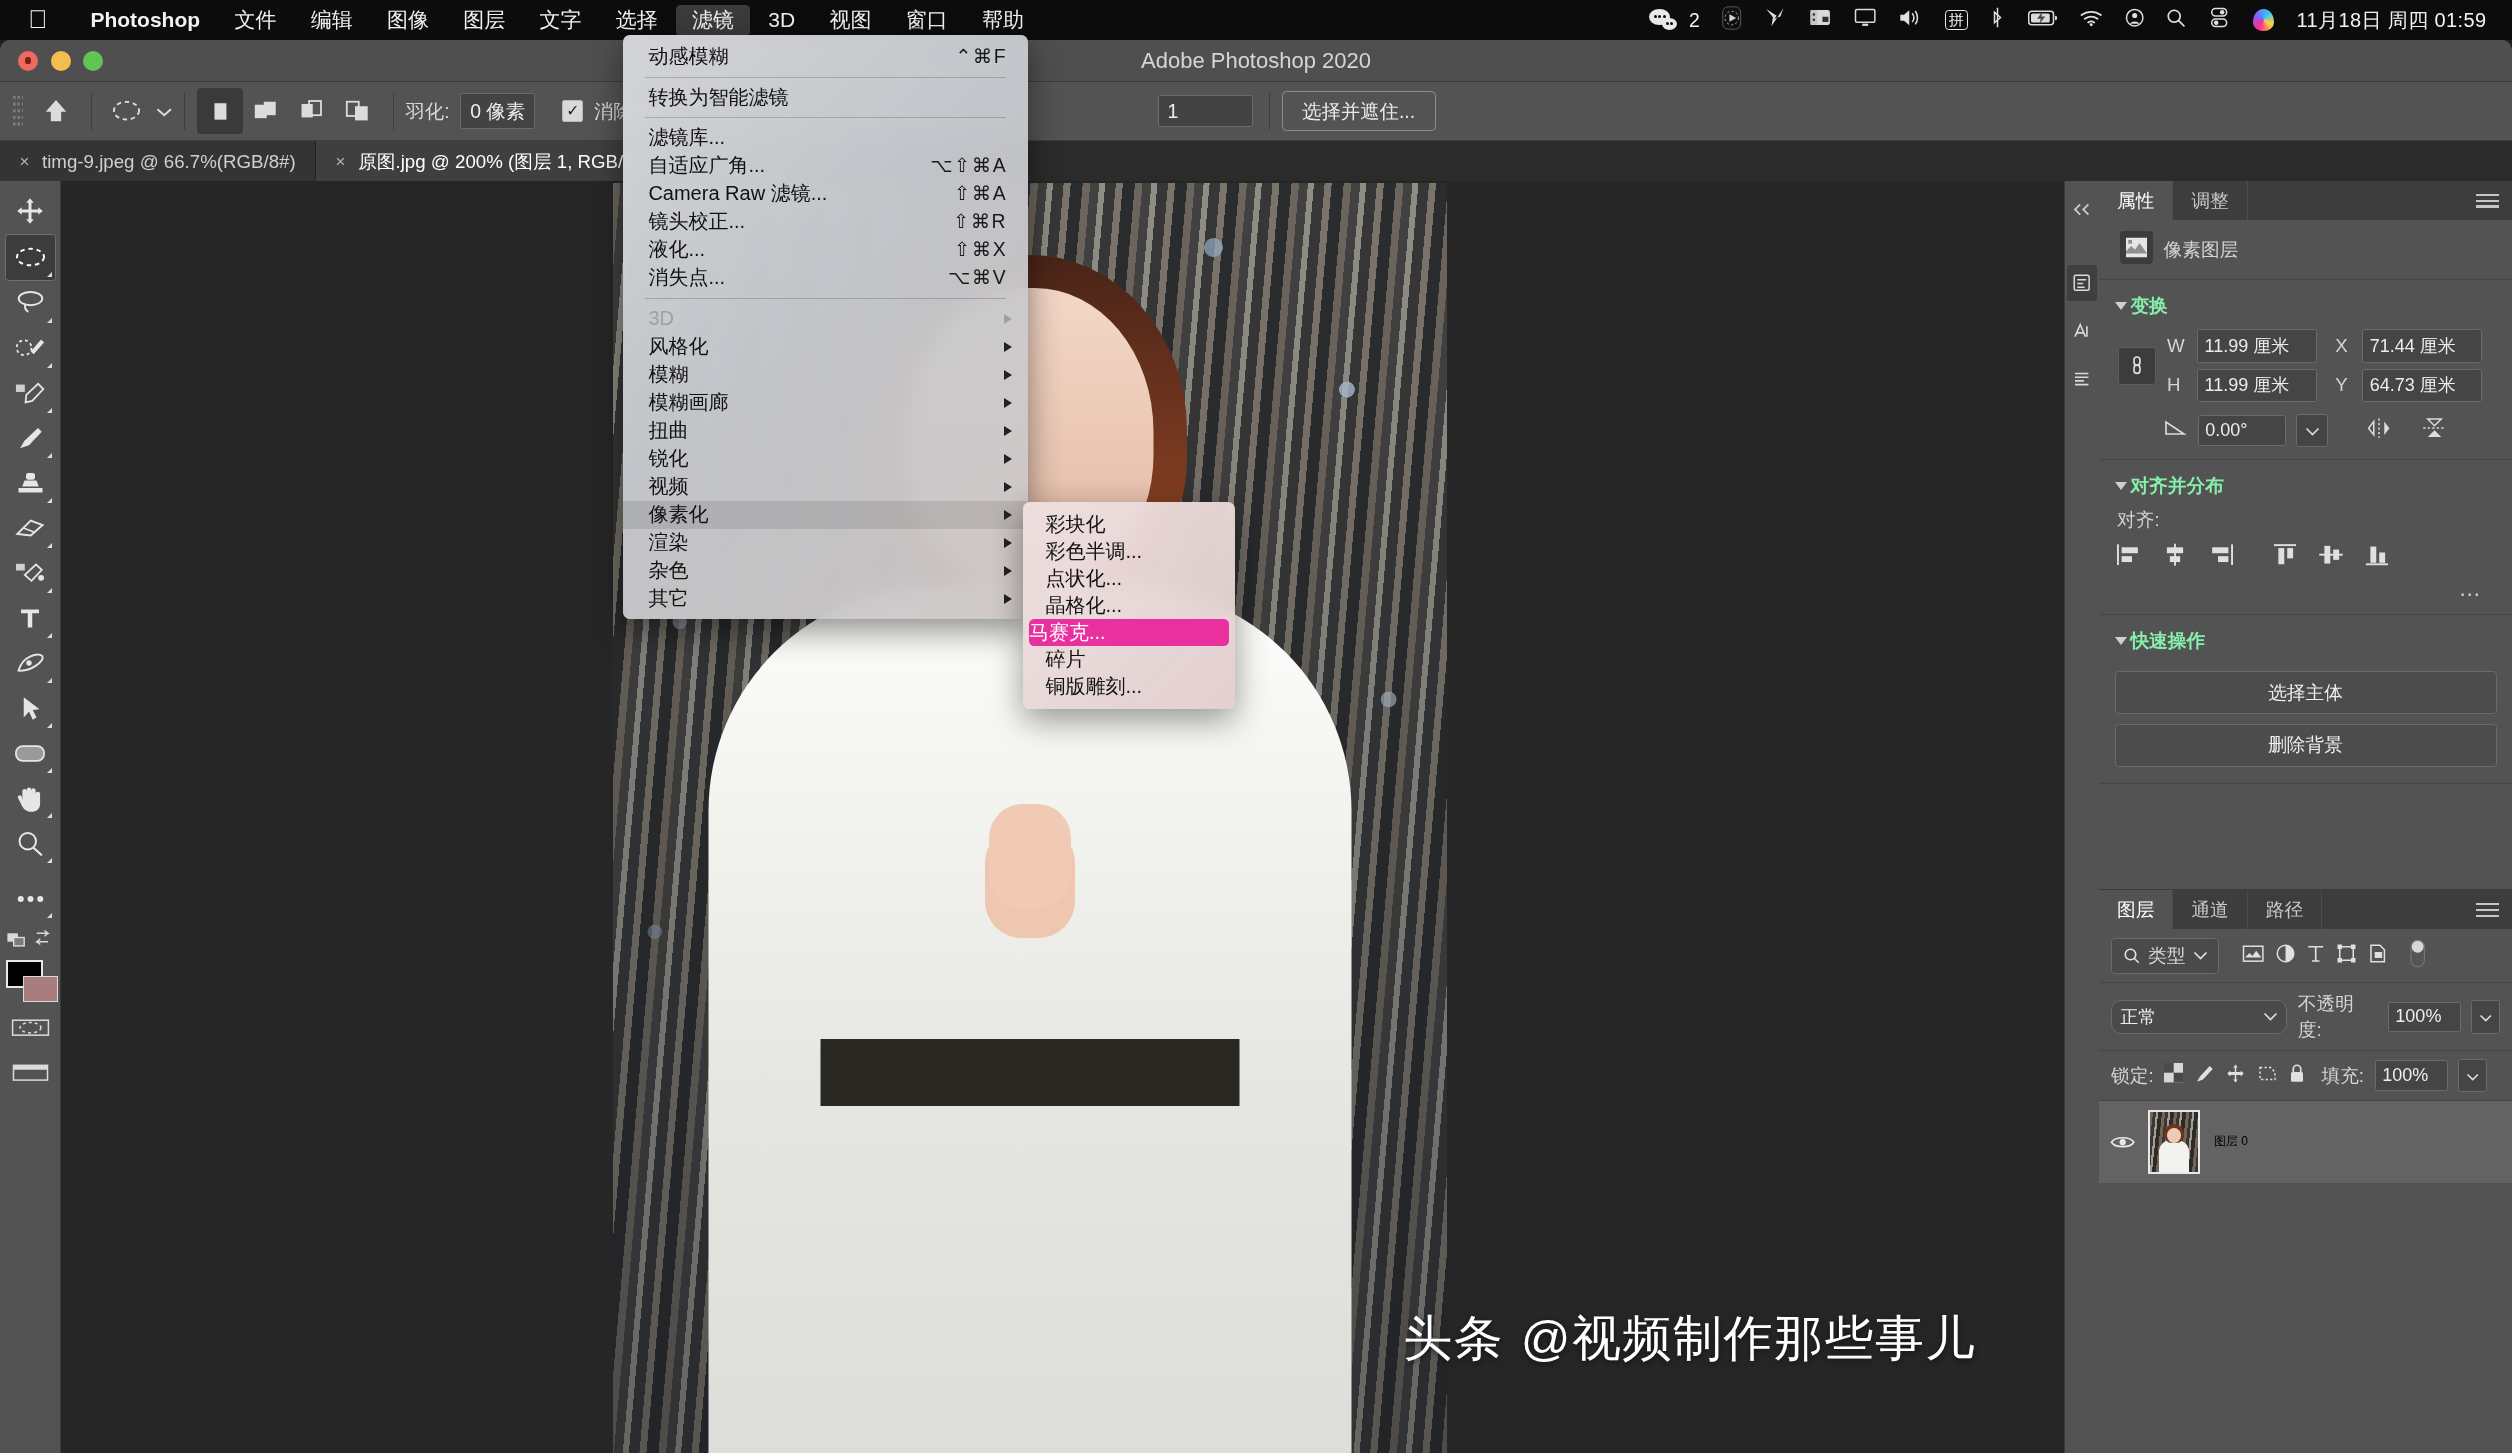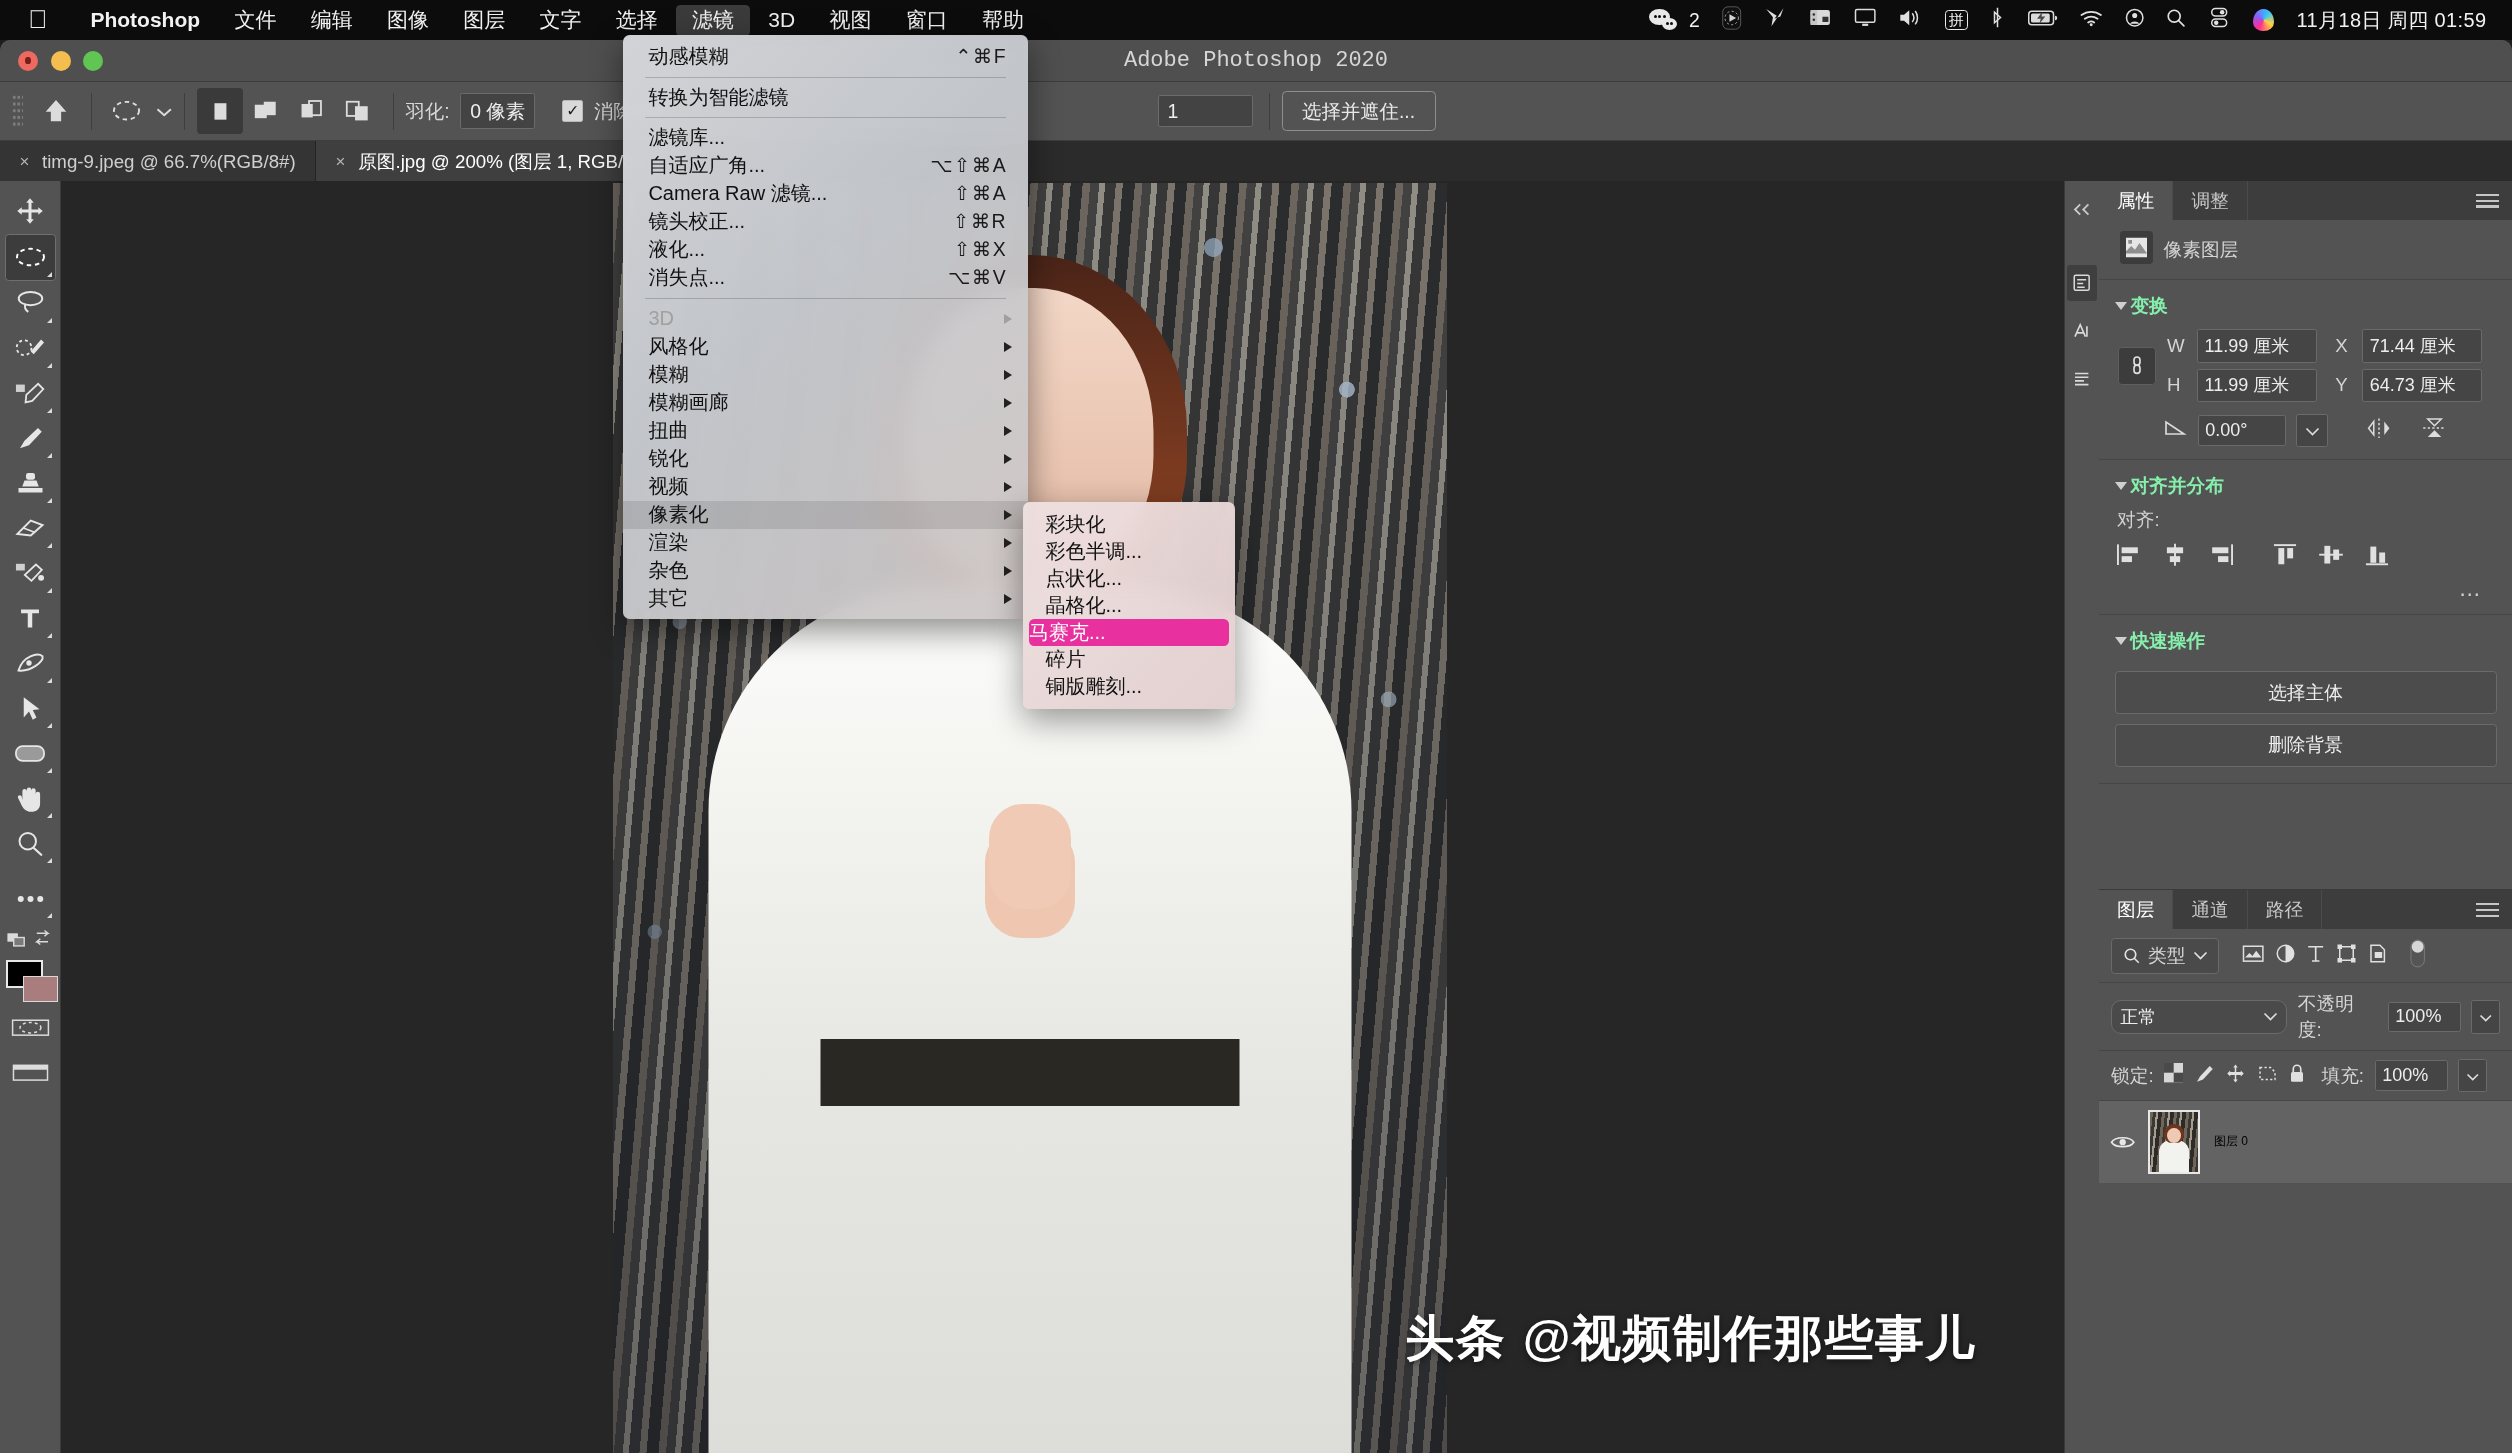--- a/index.html
+++ b/index.html
@@ -34,21 +34,21 @@
   #pswin{position:absolute;left:0;top:40px;width:2512px;height:1413px;background:#535353;
          border-top-left-radius:10.5px;border-top-right-radius:10.5px;overflow:hidden;}
   #titlebar{position:relative;height:41px;background:#4f4f4f;
             border-bottom:0.7px solid #3c3c3c;display:flex;align-items:center;}
   .traffic{display:flex;gap:12.7px;margin-left:18px;}
   .tl{width:20px;height:20px;border-radius:50%;}
   .tl.r{background:#ec6a5f;}
   .tl.y{background:#f4bd4f;}
   .tl.g{background:#61c554;}
   .tl .dot{display:block;width:5.2px;height:6.7px;margin:6.7px auto 0;background:#7c1d18;border-radius:50%;}
-  #apptitle{position:absolute;left:0;right:0;text-align:center;color:#d6d6d6;font-size:22px;font-family:Liberation Mono, monospace;}
+  #apptitle{position:absolute;left:0;right:0;text-align:center;color:#d6d6d6;font-size:22px;}
   
   #optionsbar{height:58px;background:#535353;border-bottom:0.7px solid #3d3d3d;
               display:flex;align-items:center;color:#d8d8d8;font-size:19.4px;position:relative;}
   .grip{width:10.5px;height:34px;margin:0 10.5px 0 12px;
         background-image:radial-gradient(#8a8a8a 1.2px,transparent 1.3px);
         background-size:4.5px 6.7px;opacity:.75;}
   .ob-sep{width:0.7px;height:37px;background:#3e3e3e;margin:0 12px;}
   .ob-btn{width:46px;height:46px;display:flex;align-items:center;justify-content:center;border-radius:3.7px;}
   .ob-btn.on{background:#3a3a3a;}
   .inputbox{background:#434343;border:0.7px solid #6b6b6b;border-radius:2.2px;color:#eee;
@@ -123,21 +123,21 @@
          border-radius:34px;background:#f0cab5;}
   #mosaicPatch{position:absolute;left:221px;top:142px;width:224px;height:202px;
     background-size:28px 28px;
     background-image:
       linear-gradient(45deg,rgba(0,0,0,.06) 25%,transparent 25%,transparent 75%,rgba(255,255,255,.06) 75%),
       linear-gradient(45deg,rgba(255,255,255,.05) 25%,transparent 25%,transparent 75%,rgba(0,0,0,.05) 75%);
     backdrop-filter:blur(0px);opacity:.0;}
   #blurOverlay{position:absolute;left:0;top:0;width:100%;height:419px;
     background:linear-gradient(180deg,rgba(225,225,228,.0),rgba(225,225,228,0));}
   #watermark{position:absolute;right:88px;bottom:81px;display:flex;align-items:center;gap:16.4px;
-             color:#ffffff;font-size:49px;font-weight:bold;letter-spacing:1.5px;
+             color:#ffffff;font-size:49px;font-weight:normal;letter-spacing:1.5px;
              text-shadow:0 1.5px 6px rgba(0,0,0,.55);}
   
   #rail{width:34px;background:#535353;border-left:0.7px solid #3a3a3a;
         display:flex;flex-direction:column;align-items:center;padding-top:10.5px;color:#cfcfcf;font-size:16.4px;}
   .railicon{width:30px;height:36px;display:flex;align-items:center;justify-content:center;}
   .railicon.on{background:#3f3f3f;border-radius:3px;}
   
   #panels{width:413px;background:#535353;display:flex;flex-direction:column;}
   .panelhead{height:39px;background:#3d3d3d;display:flex;align-items:stretch;
              color:#c9c9c9;font-size:18.7px;position:relative;}

